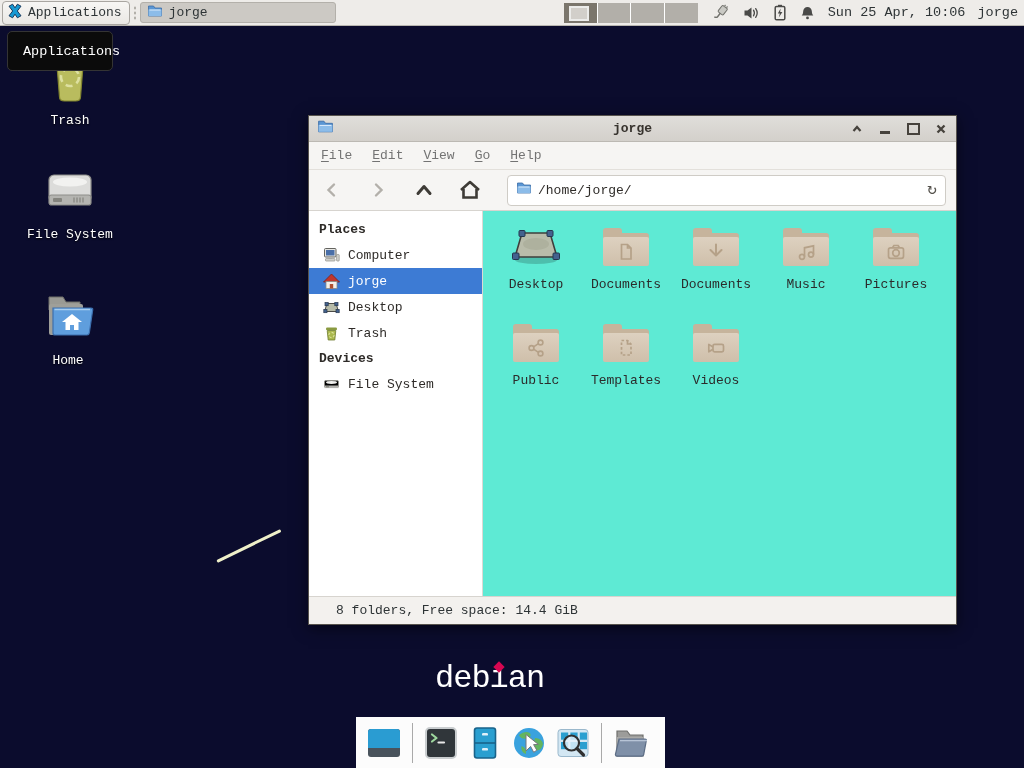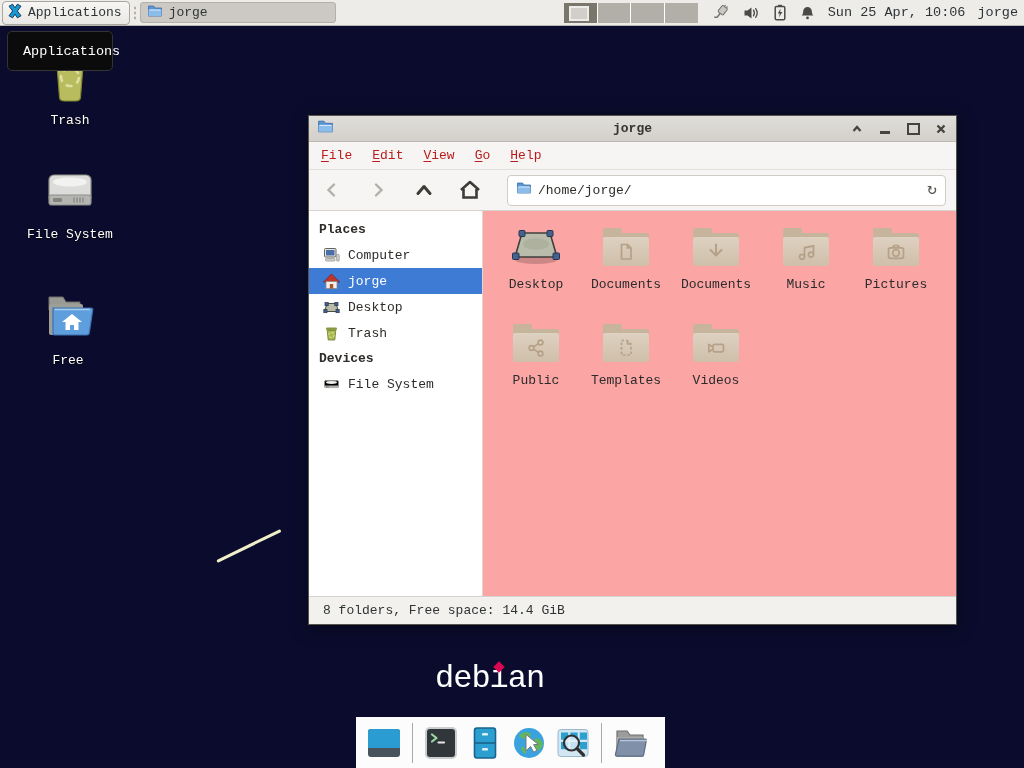--- a/index.html
+++ b/index.html
@@ -57,45 +57,45 @@
     box-shadow:0 3px 14px rgba(0,0,0,0.55);z-index:20;font-size:13px;color:#2e2b28;}
   .titlebar{height:25px;background:linear-gradient(#e0deda,#d3d0cb);border-bottom:1px solid #bcb9b3;
     display:flex;align-items:center;padding:0 8px;position:relative;flex:none;}
   .title-text{position:absolute;left:0;right:0;text-align:center;font-weight:bold;color:#37332e;font-size:13px;}
   .win-controls{margin-left:auto;display:flex;align-items:center;gap:14px;z-index:1;color:#46423c;}
   .wc{width:14px;height:14px;display:flex;align-items:center;justify-content:center;}
   .wc-min i{display:block;width:10px;height:2.5px;background:#46423c;margin-top:8px;}
   .wc-max i{display:block;width:9px;height:8px;border:2px solid #46423c;}
   .menubar{height:27px;background:#f6f5f3;border-bottom:1px solid #e3e0db;display:flex;align-items:center;
     gap:20px;padding:0 12px;flex:none;}
-  .menu-item{color:#b91c1c;}
+  .menu-item{color:#737373;}
   .toolbar{height:41px;background:#f6f5f3;border-bottom:1px solid #d7d4cf;display:flex;align-items:center;
     padding:0 10px;gap:20px;flex:none;box-sizing:border-box;}
   .tool-btn{width:26px;height:26px;display:flex;align-items:center;justify-content:center;}
   .pathfield{flex:1;height:29px;background:#fff;border:1px solid #cfccc6;border-radius:4px;
     display:flex;align-items:center;gap:6px;padding:0 8px;margin-left:4px;}
   .path-text{flex:1;font-size:13px;color:#2e2b28;}
   .reload{font-size:16px;color:#55524c;line-height:1;}
-  .winbody{flex:1;display:flex;min-height:0;background:#fca5a5;}
+  .winbody{flex:1;display:flex;min-height:0;background:#5eead4;}
   .sidebar{width:174px;flex:none;background:#fff;border-right:1px solid #dcd9d4;padding-top:6px;box-sizing:border-box;}
   .shead{font-weight:bold;padding:5px 10px 5px 10px;color:#2e2b28;}
   .srow{display:flex;align-items:center;gap:8px;height:26px;padding-left:14px;color:#2e2b28;}
   .srow.selected{background:#3d7bd4;color:#fff;}
   .srow svg{flex:none;display:block;}
   .main{flex:1;display:flex;flex-wrap:wrap;align-content:flex-start;padding:8px 0 0 8px;box-sizing:border-box;}
   .fitem{width:90px;height:96px;display:flex;flex-direction:column;align-items:center;margin-bottom:0;}
   .fitem .icon-area{height:56px;display:flex;align-items:center;justify-content:center;}
   .fitem .flabel{margin-top:2px;font-size:13px;color:#2b2b2b;}
   .folder{width:46px;height:38px;position:relative;}
   .folder .tab{position:absolute;top:0;left:0;width:19px;height:9px;background:#c6b49c;border-radius:3px 3px 0 0;}
   .folder .back{position:absolute;top:5px;left:0;right:0;height:10px;background:#c6b49c;border-radius:0 3px 0 0;}
   .folder .front{position:absolute;top:9px;left:0;right:0;bottom:0;border-radius:2px;
     background:linear-gradient(#ddd1c0,#cfbfaa);display:flex;align-items:center;justify-content:center;}
   .statusbar{height:27px;background:#f3f1ee;border-top:1px solid #d7d4cf;display:flex;align-items:center;
-    padding-left:14px;flex:none;font-size:13px;color:#2e3436;}
+    padding-left:27px;flex:none;font-size:13px;color:#2e3436;}
   u{text-underline-offset:2px;}
 </style>
 </head>
 <body>
 
 <div class="screen">
 
   <div class="panel">
     <div class="apps-btn">
       <span>
@@ -202,21 +202,21 @@
       <svg width="54" height="52" viewBox="0 0 54 52">
         <path d="M8 6 h14 l3 5 h14 v8 h-31 z" fill="#9a9a94" stroke="#6e6e68" stroke-width="1"></path>
         <rect x="8" y="13" width="34" height="31" rx="2" fill="#9f9f99"></rect>
         <path d="M12 17 h38 q2 0 1.7 2 l-3.4 23 q-0.3 2 -2.3 2 h-32 q-2 0 -2 -2 z" fill="#5f9edd" stroke="#3c6fae" stroke-width="1.2"></path>
         <path d="M13.5 18.5 h35.5" stroke="#a8cdf0" stroke-width="1.6"></path>
         <polygon points="31,23 41,31 21,31" fill="#fff"></polygon>
         <rect x="24.5" y="31" width="13" height="8" fill="#fff"></rect>
         <rect x="29" y="34" width="4" height="5" fill="#5f9edd"></rect>
       </svg>
     </span>
-    <span class="dlabel">Free</span>
+    <span class="dlabel">Home</span>
   </div>
 
   <div class="streak"></div>
 
   <div class="debian-logo">
     <span>deb</span><span class="logo-i"><span class="diamond"></span><span>ı</span></span><span>an</span>
   </div>
 
   <div class="win">
     <div class="titlebar">

